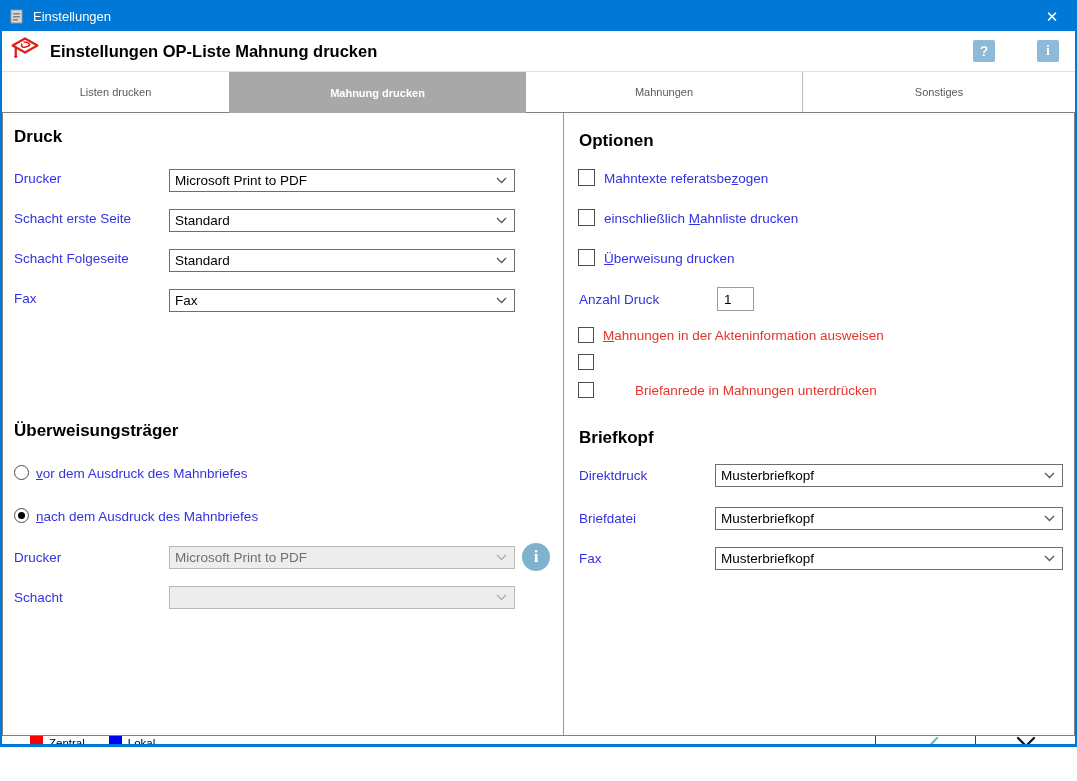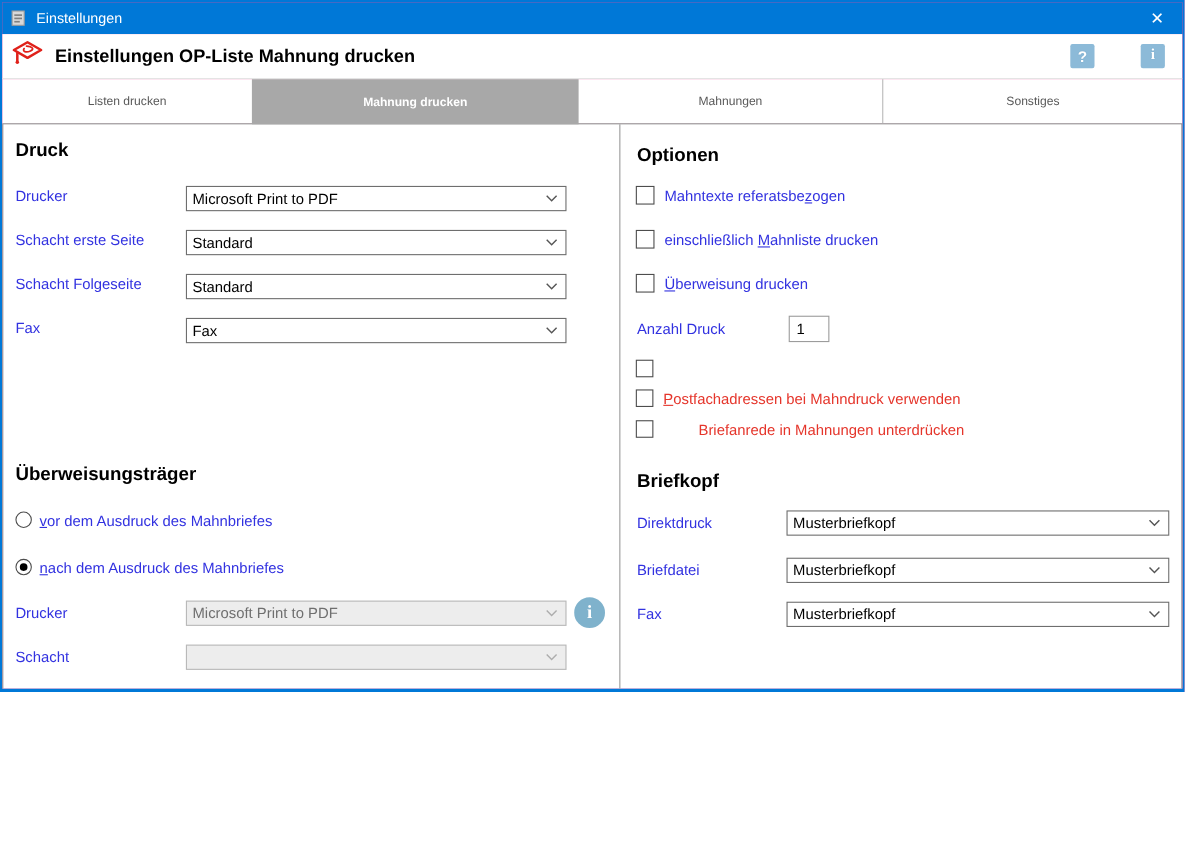--- a/index.html
+++ b/index.html
@@ -1,22 +1,22 @@
 <!DOCTYPE html>
 <html><head>
 <meta charset="utf-8">
 <style>
   * { box-sizing: border-box; margin: 0; padding: 0; }
   html, body { width: 1077px; height: 781px; }
   body { font-family: "Liberation Sans", sans-serif; background: #fff; }
 
   .window {
-    position: relative; width: 1077px; height: 629px;
+    position: relative; width: 1077px; height: 747px;
     border: 2px solid #0078d7; border-bottom-width: 3px;
-    background: #ec4899; overflow: hidden;
+    background: #404040; overflow: hidden;
   }
 
   
   .titlebar {
     height: 29px; background: #0078d7; display: flex; align-items: center;
     color: #fff;
   }
   .titlebar .app-icon { margin-left: 8px; display: flex; align-items: center; }
   .titlebar .tb-title { margin-left: 8px; font-size: 13px; }
   .tb-close {
@@ -233,23 +233,23 @@
     <span class="cb" style="left:575px; top:96px;"></span>
     <div class="lbl" style="left:601px; top:98px;"><span>einschließlich </span><span class="u">M</span><span>ahnliste drucken</span></div>
 
     <span class="cb" style="left:575px; top:136px;"></span>
     <div class="lbl" style="left:601px; top:138px;"><span></span><span class="u">Ü</span><span>berweisung drucken</span></div>
 
     <div class="lbl" style="left:576px; top:179px;">Anzahl Druck</div>
     <input class="num-input" style="left: 714px; top: 174px;" value="1">
 
     <span class="cb" style="left:575px; top:214px; width:16px; height:16px;"></span>
+    <div class="lbl red" style="left:600px; top:215px;"><span></span><span class="u">M</span><span>ahnungen in der Akteninformation ausweisen</span></div>
 
     <span class="cb" style="left:575px; top:241px; width:16px; height:16px;"></span>
-    <div class="lbl red" style="left:600px; top:242px;"><span></span><span class="u">P</span><span>ostfachadressen bei Mahndruck verwenden</span></div>
 
     <span class="cb" style="left:575px; top:269px; width:16px; height:16px;"></span>
     <div class="lbl red" style="left:600px; top:270px;margin-left:32px;"><span>Briefanrede in Mahnungen unterdrücken</span><span class="u"></span><span></span></div>
 
     <div class="h2" style="left:576px; top:315px;">Briefkopf</div>
 
     <div class="lbl" style="left:576px; top:355px;">Direktdruck</div>
     <div class="dd" style="left:712px; top:351px; width:348px;">
       <span>Musterbriefkopf</span>
       <span class="chev">

